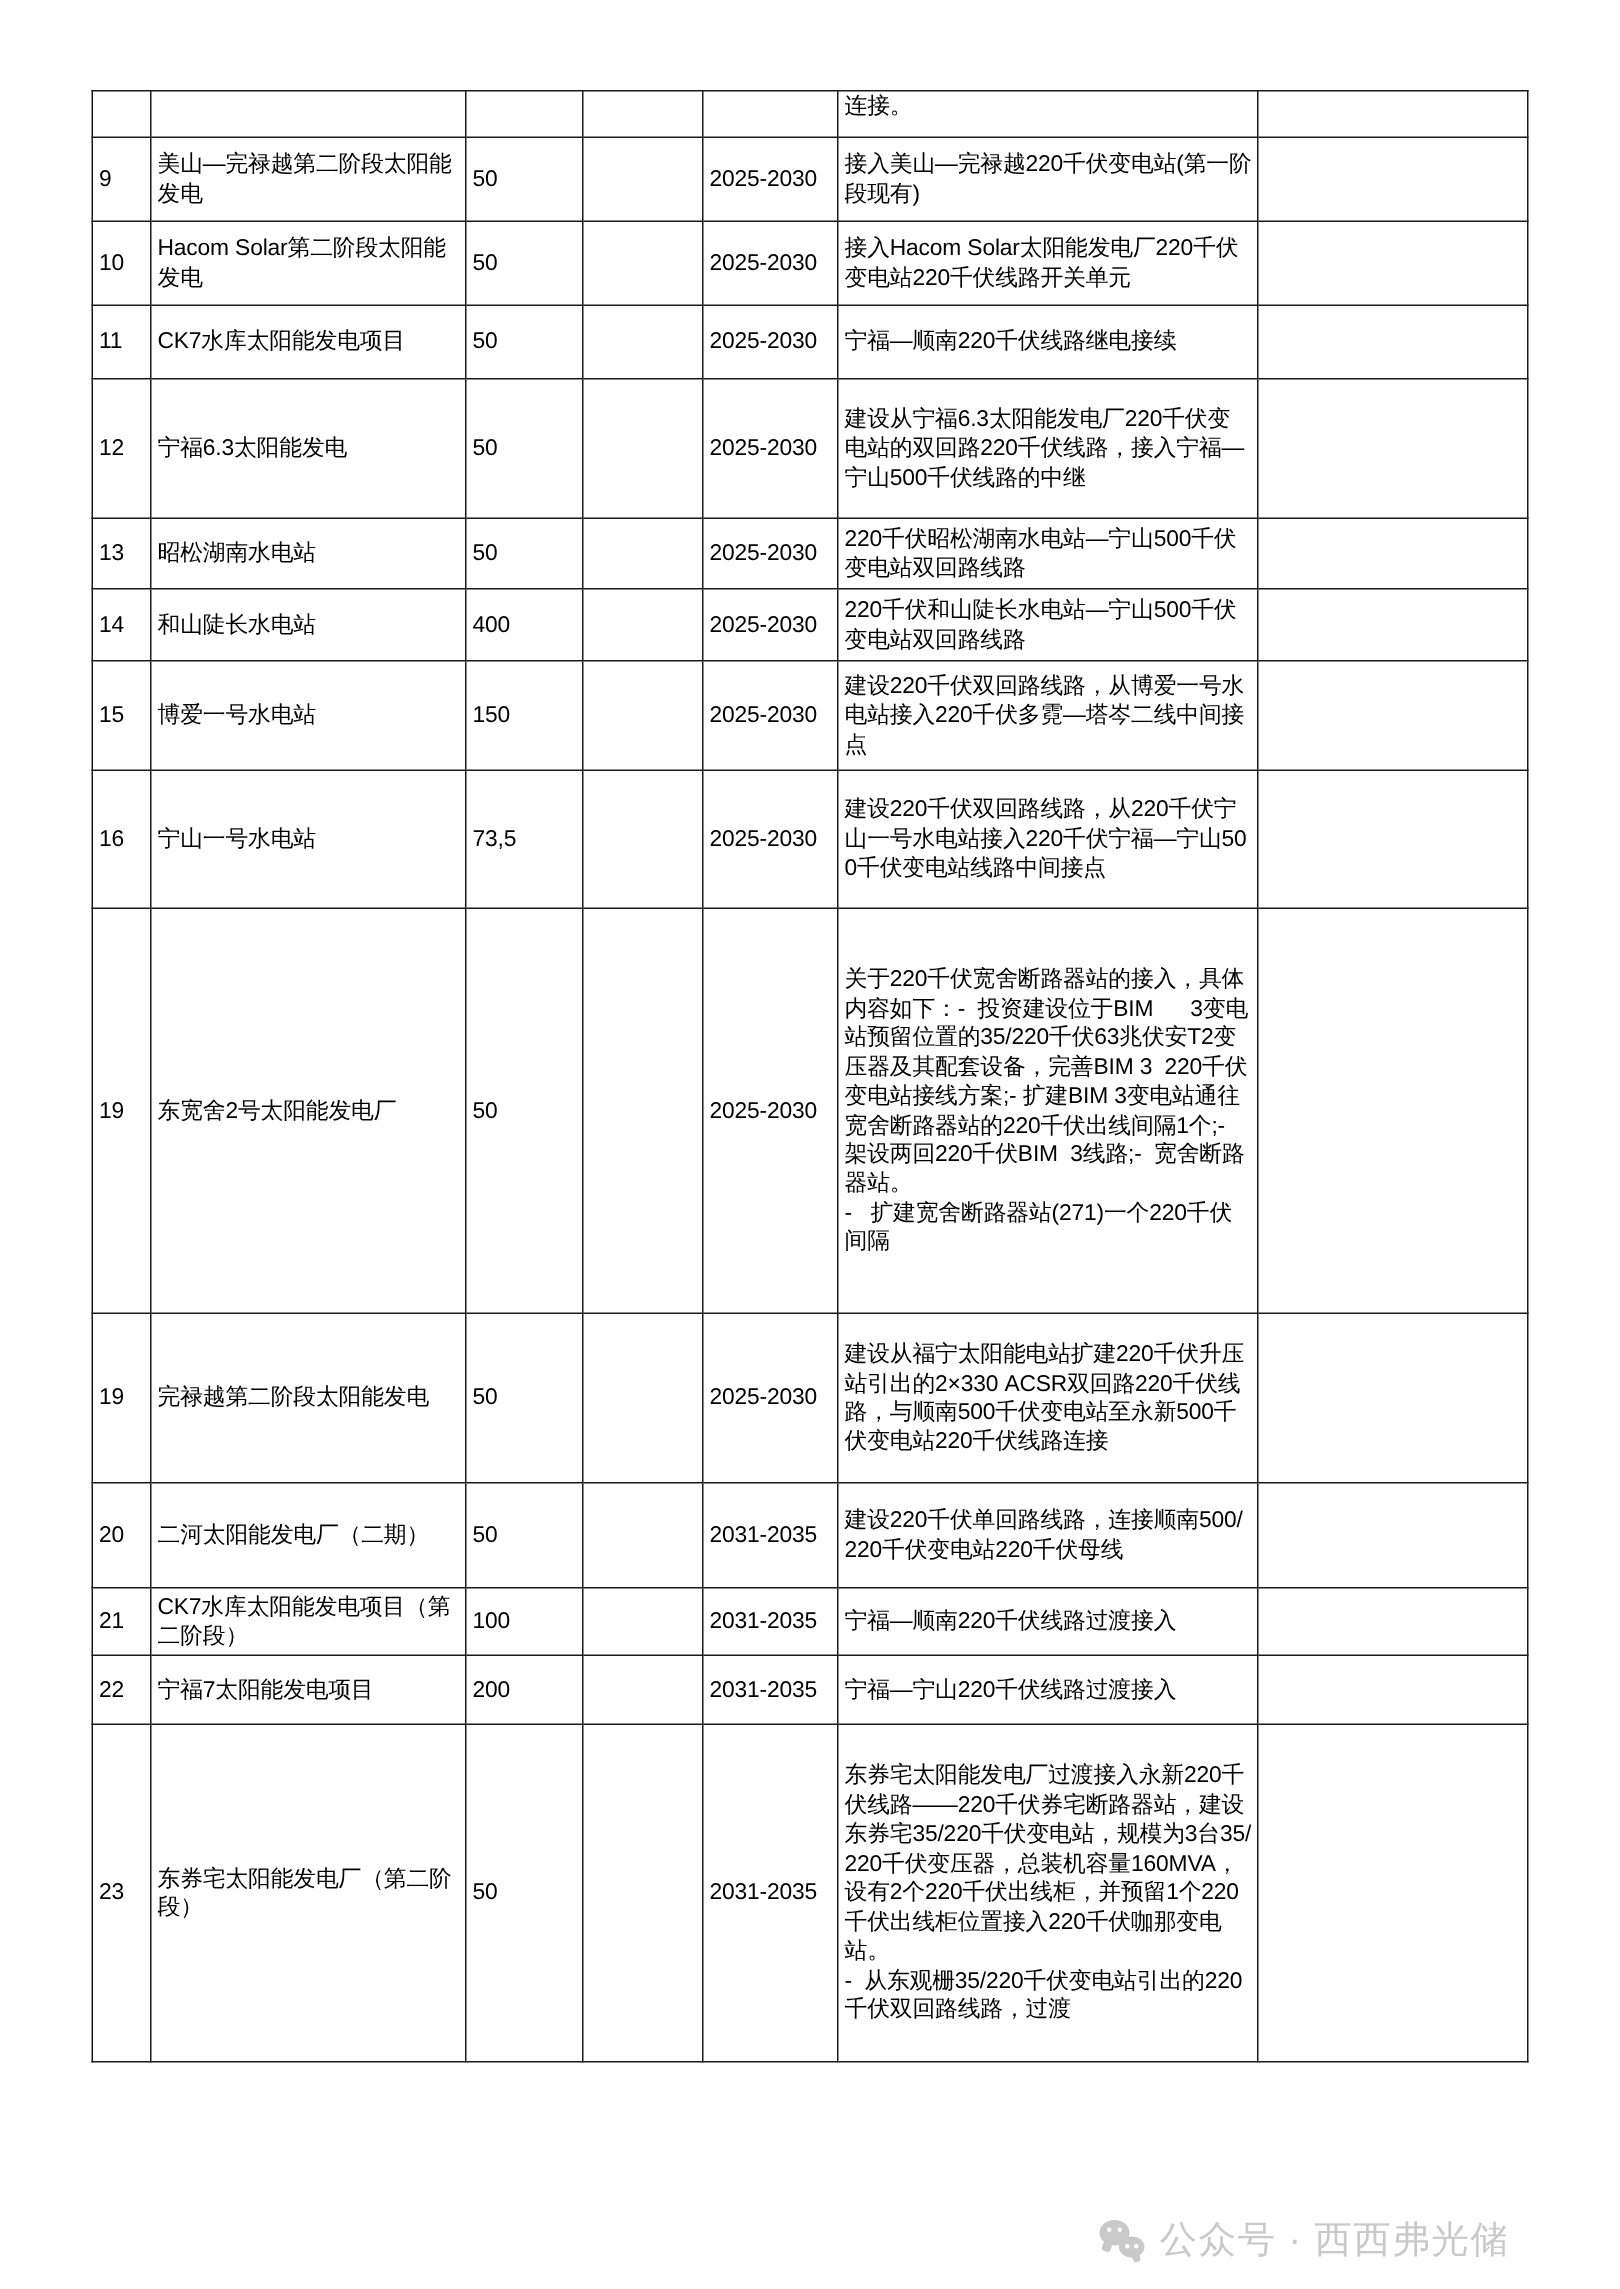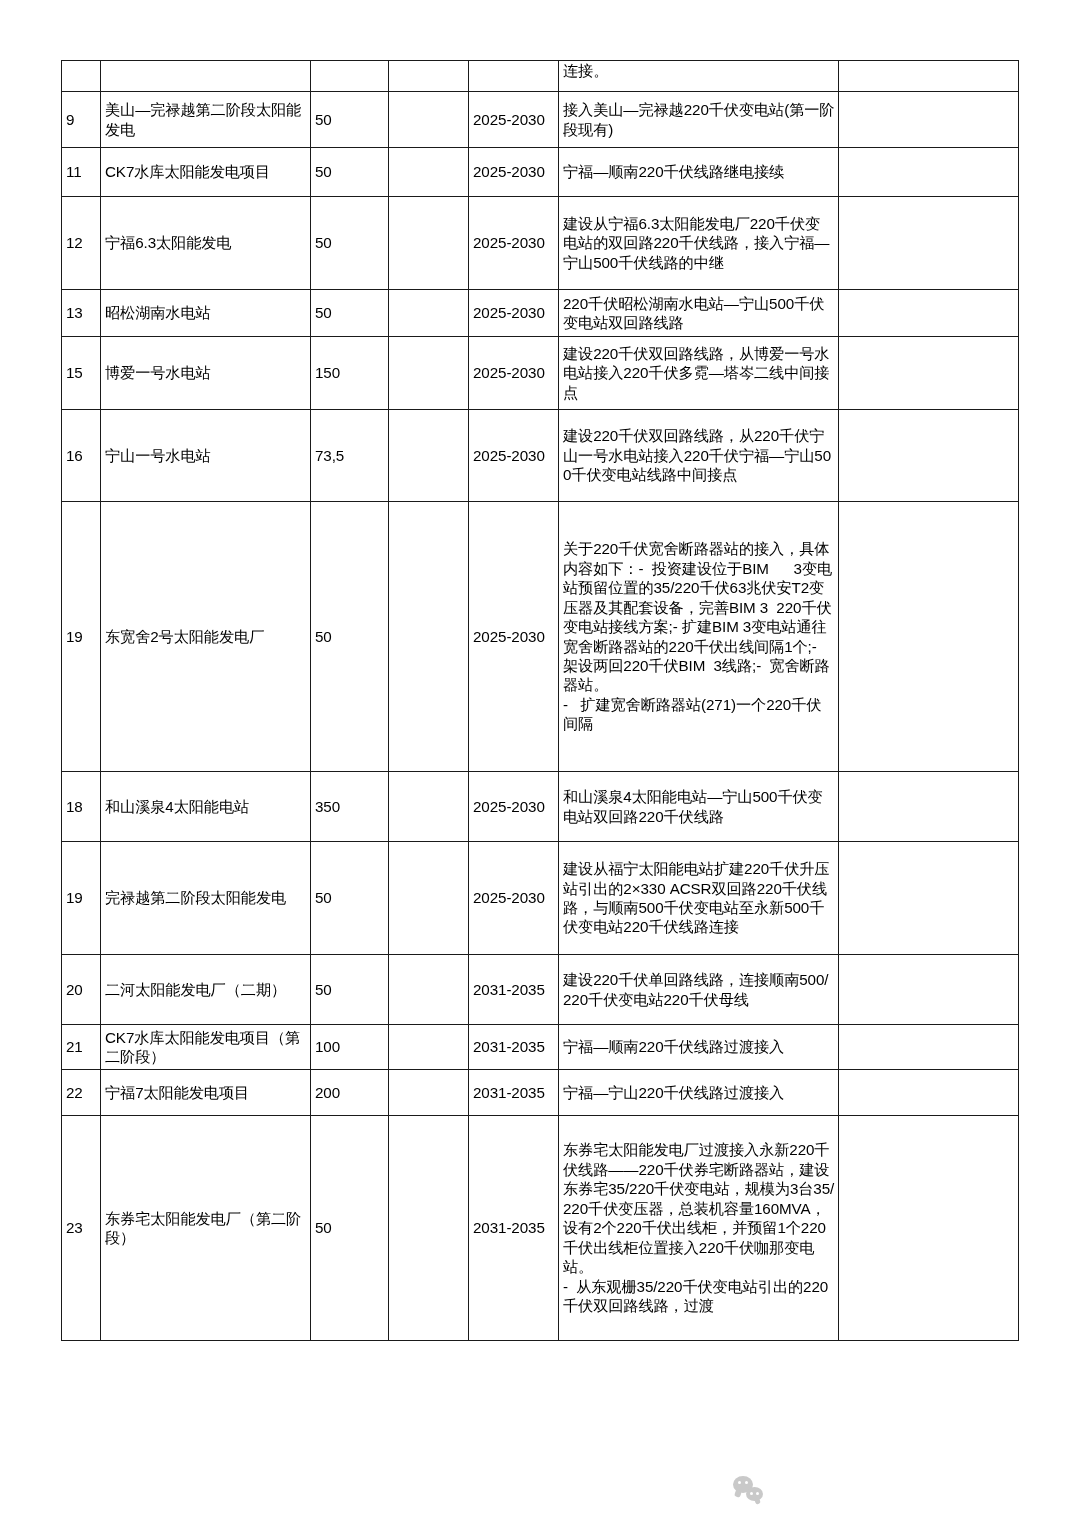--- a/index.html
+++ b/index.html
@@ -155,20 +155,29 @@
       <tr style="height:56px;">
         <td class="no">9</td>
         <td class="name">美山—完禄越第二阶段太阳能发电</td>
         <td class="cap">50</td>
         <td class="blank"></td>
         <td class="period">2025-2030</td>
         <td class="desc mid">接入美山—完禄越220千伏变电站(第一阶段现有)</td>
         <td class="note"></td>
       </tr>
 
+      <tr style="height:56px;">
+        <td class="no">10</td>
+        <td class="name">Hacom  Solar第二阶段太阳能发电</td>
+        <td class="cap">50</td>
+        <td class="blank"></td>
+        <td class="period">2025-2030</td>
+        <td class="desc">接入Hacom  Solar太阳能发电厂220千伏变电站220千伏线路开关单元</td>
+        <td class="note"></td>
+      </tr>
 
       <tr style="height:49px;">
         <td class="no">11</td>
         <td class="name">CK7水库太阳能发电项目</td>
         <td class="cap">50</td>
         <td class="blank"></td>
         <td class="period">2025-2030</td>
         <td class="desc mid">宁福—顺南220千伏线路继电接续</td>
         <td class="note"></td>
       </tr>
@@ -186,20 +195,29 @@
       <tr style="height:47px;">
         <td class="no">13</td>
         <td class="name">昭松湖南水电站</td>
         <td class="cap">50</td>
         <td class="blank"></td>
         <td class="period">2025-2030</td>
         <td class="desc">220千伏昭松湖南水电站—宁山500千伏变电站双回路线路</td>
         <td class="note"></td>
       </tr>
 
+      <tr style="height:48px;">
+        <td class="no">14</td>
+        <td class="name">和山陡长水电站</td>
+        <td class="cap">400</td>
+        <td class="blank"></td>
+        <td class="period">2025-2030</td>
+        <td class="desc">220千伏和山陡长水电站—宁山500千伏变电站双回路线路</td>
+        <td class="note"></td>
+      </tr>
 
       <tr style="height:73px;">
         <td class="no">15</td>
         <td class="name">博爱一号水电站</td>
         <td class="cap">150</td>
         <td class="blank"></td>
         <td class="period">2025-2030</td>
         <td class="desc">建设220千伏双回路线路，从博爱一号水电站接入220千伏多霓—塔岑二线中间接点</td>
         <td class="note"></td>
       </tr>
@@ -218,29 +236,20 @@
         <td class="no">19</td>
         <td class="name">东宽舍2号太阳能发电厂</td>
         <td class="cap">50</td>
         <td class="blank"></td>
         <td class="period">2025-2030</td>
         <td class="desc" style="white-space:pre-wrap;margin-left:31px;">关于220千伏宽舍断路器站的接入，具体内容如下：-  投资建设位于BIM      3变电站预留位置的35/220千伏63兆伏安T2变压器及其配套设备，完善BIM 3  220千伏变电站接线方案;- 扩建BIM 3变电站通往宽舍断路器站的220千伏出线间隔1个;-   架设两回220千伏BIM  3线路;-  宽舍断路器站。
 -   扩建宽舍断路器站(271)一个220千伏间隔</td>
         <td class="note"></td>
       </tr>
 
-      <tr style="height:70px;">
-        <td class="no">18</td>
-        <td class="name">和山溪泉4太阳能电站</td>
-        <td class="cap">350</td>
-        <td class="blank"></td>
-        <td class="period">2025-2030</td>
-        <td class="desc">和山溪泉4太阳能电站—宁山500千伏变电站双回路220千伏线路</td>
-        <td class="note"></td>
-      </tr>
 
       <tr style="height:113px;">
         <td class="no">19</td>
         <td class="name">完禄越第二阶段太阳能发电</td>
         <td class="cap">50</td>
         <td class="blank"></td>
         <td class="period">2025-2030</td>
         <td class="desc">建设从福宁太阳能电站扩建220千伏升压站引出的2×330  ACSR双回路220千伏线路，与顺南500千伏变电站至永新500千伏变电站220千伏线路连接</td>
         <td class="note"></td>
       </tr>
@@ -291,15 +300,16 @@
 
   <div class="watermark">
     <span class="wm-icon">
       <span class="b1"></span>
       <span class="b2"></span>
       <span class="d d1"></span>
       <span class="d d2"></span>
       <span class="d d3"></span>
       <span class="d d4"></span>
     </span>
+    <span>公众号 · 西西弗光储</span>
   </div>
 
 </div>
 
 </body></html>

